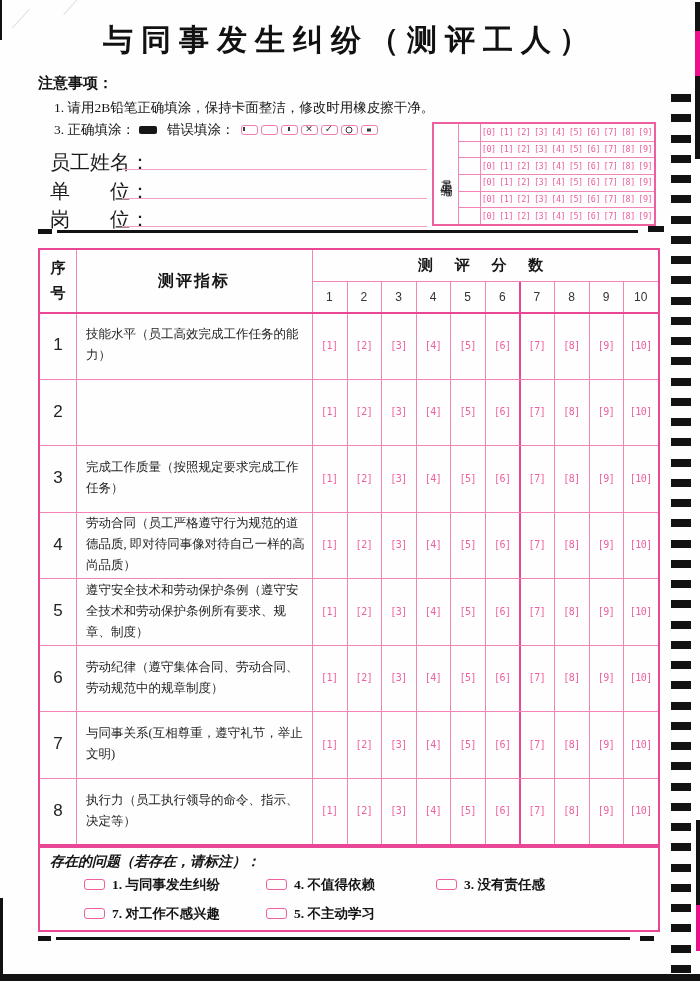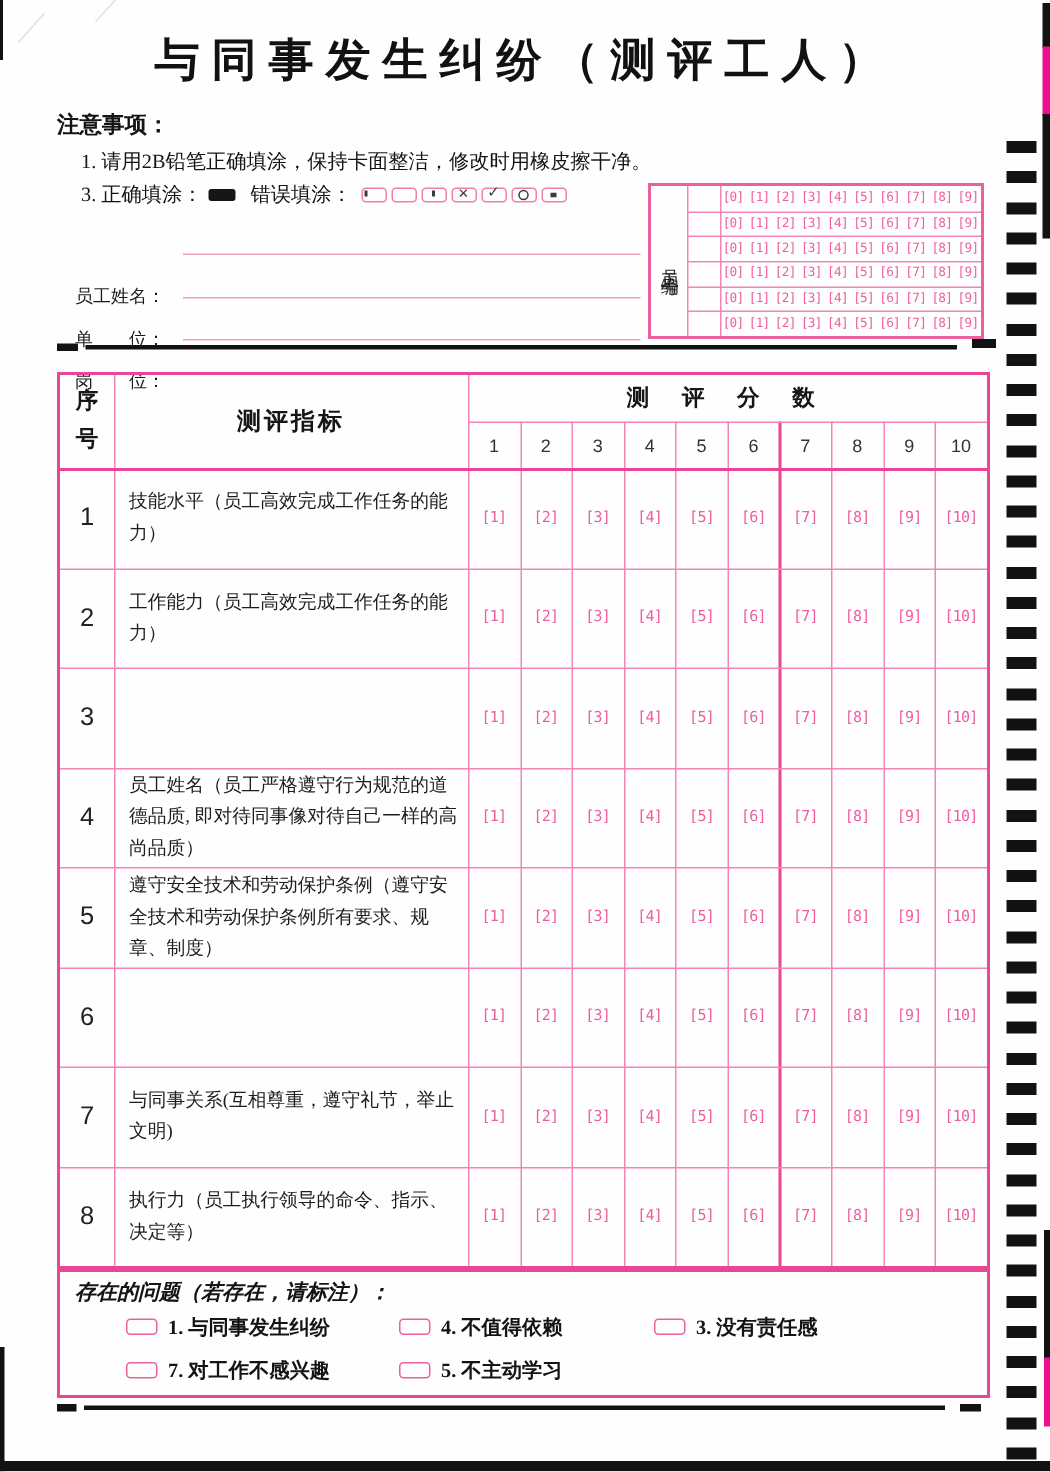--- a/index.html
+++ b/index.html
@@ -18,21 +18,21 @@
   .note2{left:54px;top:121px;font-size:13.5px;display:flex;align-items:center;}
   .correct-mark{display:inline-block;width:18px;height:8px;background:#161616;border-radius:2px;margin:0 10px 0 4px;}
   .wrong-marks{display:inline-flex;gap:3px;margin-left:6px;align-items:center;}
   .mark-box{position:relative;display:inline-block;width:15px;height:8px;border:1px solid #f07fb0;border-radius:3px;}
   .mark-tick-left::after{content:"";position:absolute;left:1px;top:1px;width:2px;height:4px;background:#3b3b3b;}
   .mark-center-bar::after{content:"";position:absolute;left:6px;top:1px;width:2px;height:4px;background:#3b3b3b;}
   .mark-cross::after{content:"✕";position:absolute;left:50%;top:50%;transform:translate(-50%,-52%);font-size:9px;color:#3b3b3b;line-height:1;}
   .mark-check::after{content:"✓";position:absolute;left:50%;top:50%;transform:translate(-50%,-58%);font-size:10px;color:#3b3b3b;line-height:1;}
   .mark-circle::after{content:"";position:absolute;left:50%;top:50%;transform:translate(-50%,-50%);width:5px;height:5px;border:1.3px solid #3b3b3b;border-radius:50%;}
   .mark-dot::after{content:"";position:absolute;left:50%;top:50%;transform:translate(-50%,-50%);width:4px;height:3px;background:#3b3b3b;}
-  .field-label{font-size:12px;color:#1a1a1a;margin-top:40px;}
+  .field-label{font-size:20px;color:#1a1a1a;}
   .underline{height:1px;background:#f0a0c4;}
   .emp-box{left:432px;top:122px;width:224px;height:104px;border:2px solid #ee5f9f;box-sizing:border-box;}
   .vert-label{
     writing-mode:vertical-rl;text-orientation:upright;letter-spacing:2px;
     font-size:12px;color:#222;display:flex;align-items:center;justify-content:center;
   }
   .blackbar{background:#121212;}
   .magenta{background:#ec0f8e;}
   .table-shell{left:38px;top:248px;width:622px;height:598px;border:2px solid #e94795;box-sizing:border-box;}
   .problems-shell{left:38px;top:846px;width:622px;height:86px;border:2px solid #e94795;box-sizing:border-box;}
@@ -197,44 +197,44 @@
       <div class="bubble" style="position: absolute; left: 306.6px; top: 62px; width: 34.6px; height: 66.5px; display: flex; align-items: center; justify-content: center; font-size: 10px; color: rgb(238, 95, 159);">[2]</div>
       <div class="bubble" style="position: absolute; left: 341.2px; top: 62px; width: 34.6px; height: 66.5px; display: flex; align-items: center; justify-content: center; font-size: 10px; color: rgb(238, 95, 159);">[3]</div>
       <div class="bubble" style="position: absolute; left: 375.8px; top: 62px; width: 34.6px; height: 66.5px; display: flex; align-items: center; justify-content: center; font-size: 10px; color: rgb(238, 95, 159);">[4]</div>
       <div class="bubble" style="position: absolute; left: 410.4px; top: 62px; width: 34.6px; height: 66.5px; display: flex; align-items: center; justify-content: center; font-size: 10px; color: rgb(238, 95, 159);">[5]</div>
       <div class="bubble" style="position: absolute; left: 445px; top: 62px; width: 34.6px; height: 66.5px; display: flex; align-items: center; justify-content: center; font-size: 10px; color: rgb(238, 95, 159);">[6]</div>
       <div class="bubble" style="position: absolute; left: 479.6px; top: 62px; width: 34.6px; height: 66.5px; display: flex; align-items: center; justify-content: center; font-size: 10px; color: rgb(238, 95, 159);">[7]</div>
       <div class="bubble" style="position: absolute; left: 514.2px; top: 62px; width: 34.6px; height: 66.5px; display: flex; align-items: center; justify-content: center; font-size: 10px; color: rgb(238, 95, 159);">[8]</div>
       <div class="bubble" style="position: absolute; left: 548.8px; top: 62px; width: 34.6px; height: 66.5px; display: flex; align-items: center; justify-content: center; font-size: 10px; color: rgb(238, 95, 159);">[9]</div>
       <div class="bubble" style="position: absolute; left: 583.4px; top: 62px; width: 34.6px; height: 66.5px; display: flex; align-items: center; justify-content: center; font-size: 10px; color: rgb(238, 95, 159);">[10]</div>
       <div style="position: absolute; left: 0px; top: 128.5px; width: 36px; height: 66.5px; display: flex; align-items: center; justify-content: center; font-size: 17px; color: rgb(34, 34, 34); font-family: &quot;Liberation Sans&quot;, &quot;DejaVu Sans&quot;, sans-serif;">2</div>
-      <div style="position: absolute; left: 36px; top: 128.5px; width: 236px; height: 66.5px; display: flex; align-items: center; box-sizing: border-box; padding: 0px 6px 0px 10px; font-size: 12.5px; line-height: 21px; color: rgb(29, 29, 29);">工作能力（员工高效完成工作任务的能力）</div>
       <div class="bubble" style="position: absolute; left: 272px; top: 128.5px; width: 34.6px; height: 66.5px; display: flex; align-items: center; justify-content: center; font-size: 10px; color: rgb(238, 95, 159);">[1]</div>
       <div class="bubble" style="position: absolute; left: 306.6px; top: 128.5px; width: 34.6px; height: 66.5px; display: flex; align-items: center; justify-content: center; font-size: 10px; color: rgb(238, 95, 159);">[2]</div>
       <div class="bubble" style="position: absolute; left: 341.2px; top: 128.5px; width: 34.6px; height: 66.5px; display: flex; align-items: center; justify-content: center; font-size: 10px; color: rgb(238, 95, 159);">[3]</div>
       <div class="bubble" style="position: absolute; left: 375.8px; top: 128.5px; width: 34.6px; height: 66.5px; display: flex; align-items: center; justify-content: center; font-size: 10px; color: rgb(238, 95, 159);">[4]</div>
       <div class="bubble" style="position: absolute; left: 410.4px; top: 128.5px; width: 34.6px; height: 66.5px; display: flex; align-items: center; justify-content: center; font-size: 10px; color: rgb(238, 95, 159);">[5]</div>
       <div class="bubble" style="position: absolute; left: 445px; top: 128.5px; width: 34.6px; height: 66.5px; display: flex; align-items: center; justify-content: center; font-size: 10px; color: rgb(238, 95, 159);">[6]</div>
       <div class="bubble" style="position: absolute; left: 479.6px; top: 128.5px; width: 34.6px; height: 66.5px; display: flex; align-items: center; justify-content: center; font-size: 10px; color: rgb(238, 95, 159);">[7]</div>
       <div class="bubble" style="position: absolute; left: 514.2px; top: 128.5px; width: 34.6px; height: 66.5px; display: flex; align-items: center; justify-content: center; font-size: 10px; color: rgb(238, 95, 159);">[8]</div>
       <div class="bubble" style="position: absolute; left: 548.8px; top: 128.5px; width: 34.6px; height: 66.5px; display: flex; align-items: center; justify-content: center; font-size: 10px; color: rgb(238, 95, 159);">[9]</div>
       <div class="bubble" style="position: absolute; left: 583.4px; top: 128.5px; width: 34.6px; height: 66.5px; display: flex; align-items: center; justify-content: center; font-size: 10px; color: rgb(238, 95, 159);">[10]</div>
       <div style="position: absolute; left: 0px; top: 195px; width: 36px; height: 66.5px; display: flex; align-items: center; justify-content: center; font-size: 17px; color: rgb(34, 34, 34); font-family: &quot;Liberation Sans&quot;, &quot;DejaVu Sans&quot;, sans-serif;">3</div>
+      <div style="position: absolute; left: 36px; top: 195px; width: 236px; height: 66.5px; display: flex; align-items: center; box-sizing: border-box; padding: 0px 6px 0px 10px; font-size: 12.5px; line-height: 21px; color: rgb(29, 29, 29);">完成工作质量（按照规定要求完成工作任务）</div>
       <div class="bubble" style="position: absolute; left: 272px; top: 195px; width: 34.6px; height: 66.5px; display: flex; align-items: center; justify-content: center; font-size: 10px; color: rgb(238, 95, 159);">[1]</div>
       <div class="bubble" style="position: absolute; left: 306.6px; top: 195px; width: 34.6px; height: 66.5px; display: flex; align-items: center; justify-content: center; font-size: 10px; color: rgb(238, 95, 159);">[2]</div>
       <div class="bubble" style="position: absolute; left: 341.2px; top: 195px; width: 34.6px; height: 66.5px; display: flex; align-items: center; justify-content: center; font-size: 10px; color: rgb(238, 95, 159);">[3]</div>
       <div class="bubble" style="position: absolute; left: 375.8px; top: 195px; width: 34.6px; height: 66.5px; display: flex; align-items: center; justify-content: center; font-size: 10px; color: rgb(238, 95, 159);">[4]</div>
       <div class="bubble" style="position: absolute; left: 410.4px; top: 195px; width: 34.6px; height: 66.5px; display: flex; align-items: center; justify-content: center; font-size: 10px; color: rgb(238, 95, 159);">[5]</div>
       <div class="bubble" style="position: absolute; left: 445px; top: 195px; width: 34.6px; height: 66.5px; display: flex; align-items: center; justify-content: center; font-size: 10px; color: rgb(238, 95, 159);">[6]</div>
       <div class="bubble" style="position: absolute; left: 479.6px; top: 195px; width: 34.6px; height: 66.5px; display: flex; align-items: center; justify-content: center; font-size: 10px; color: rgb(238, 95, 159);">[7]</div>
       <div class="bubble" style="position: absolute; left: 514.2px; top: 195px; width: 34.6px; height: 66.5px; display: flex; align-items: center; justify-content: center; font-size: 10px; color: rgb(238, 95, 159);">[8]</div>
       <div class="bubble" style="position: absolute; left: 548.8px; top: 195px; width: 34.6px; height: 66.5px; display: flex; align-items: center; justify-content: center; font-size: 10px; color: rgb(238, 95, 159);">[9]</div>
       <div class="bubble" style="position: absolute; left: 583.4px; top: 195px; width: 34.6px; height: 66.5px; display: flex; align-items: center; justify-content: center; font-size: 10px; color: rgb(238, 95, 159);">[10]</div>
       <div style="position: absolute; left: 0px; top: 261.5px; width: 36px; height: 66.5px; display: flex; align-items: center; justify-content: center; font-size: 17px; color: rgb(34, 34, 34); font-family: &quot;Liberation Sans&quot;, &quot;DejaVu Sans&quot;, sans-serif;">4</div>
-      <div style="position: absolute; left: 36px; top: 261.5px; width: 236px; height: 66.5px; display: flex; align-items: center; box-sizing: border-box; padding: 0px 6px 0px 10px; font-size: 12.5px; line-height: 21px; color: rgb(29, 29, 29);">员工姓名（员工严格遵守行为规范的道德品质, 即对待同事像对待自己一样的高尚品质）</div>
+      <div style="position: absolute; left: 36px; top: 261.5px; width: 236px; height: 66.5px; display: flex; align-items: center; box-sizing: border-box; padding: 0px 6px 0px 10px; font-size: 12.5px; line-height: 21px; color: rgb(29, 29, 29);">劳动合同（员工严格遵守行为规范的道德品质, 即对待同事像对待自己一样的高尚品质）</div>
       <div class="bubble" style="position: absolute; left: 272px; top: 261.5px; width: 34.6px; height: 66.5px; display: flex; align-items: center; justify-content: center; font-size: 10px; color: rgb(238, 95, 159);">[1]</div>
       <div class="bubble" style="position: absolute; left: 306.6px; top: 261.5px; width: 34.6px; height: 66.5px; display: flex; align-items: center; justify-content: center; font-size: 10px; color: rgb(238, 95, 159);">[2]</div>
       <div class="bubble" style="position: absolute; left: 341.2px; top: 261.5px; width: 34.6px; height: 66.5px; display: flex; align-items: center; justify-content: center; font-size: 10px; color: rgb(238, 95, 159);">[3]</div>
       <div class="bubble" style="position: absolute; left: 375.8px; top: 261.5px; width: 34.6px; height: 66.5px; display: flex; align-items: center; justify-content: center; font-size: 10px; color: rgb(238, 95, 159);">[4]</div>
       <div class="bubble" style="position: absolute; left: 410.4px; top: 261.5px; width: 34.6px; height: 66.5px; display: flex; align-items: center; justify-content: center; font-size: 10px; color: rgb(238, 95, 159);">[5]</div>
       <div class="bubble" style="position: absolute; left: 445px; top: 261.5px; width: 34.6px; height: 66.5px; display: flex; align-items: center; justify-content: center; font-size: 10px; color: rgb(238, 95, 159);">[6]</div>
       <div class="bubble" style="position: absolute; left: 479.6px; top: 261.5px; width: 34.6px; height: 66.5px; display: flex; align-items: center; justify-content: center; font-size: 10px; color: rgb(238, 95, 159);">[7]</div>
       <div class="bubble" style="position: absolute; left: 514.2px; top: 261.5px; width: 34.6px; height: 66.5px; display: flex; align-items: center; justify-content: center; font-size: 10px; color: rgb(238, 95, 159);">[8]</div>
       <div class="bubble" style="position: absolute; left: 548.8px; top: 261.5px; width: 34.6px; height: 66.5px; display: flex; align-items: center; justify-content: center; font-size: 10px; color: rgb(238, 95, 159);">[9]</div>
       <div class="bubble" style="position: absolute; left: 583.4px; top: 261.5px; width: 34.6px; height: 66.5px; display: flex; align-items: center; justify-content: center; font-size: 10px; color: rgb(238, 95, 159);">[10]</div>
@@ -244,20 +244,21 @@
       <div class="bubble" style="position: absolute; left: 306.6px; top: 328px; width: 34.6px; height: 66.5px; display: flex; align-items: center; justify-content: center; font-size: 10px; color: rgb(238, 95, 159);">[2]</div>
       <div class="bubble" style="position: absolute; left: 341.2px; top: 328px; width: 34.6px; height: 66.5px; display: flex; align-items: center; justify-content: center; font-size: 10px; color: rgb(238, 95, 159);">[3]</div>
       <div class="bubble" style="position: absolute; left: 375.8px; top: 328px; width: 34.6px; height: 66.5px; display: flex; align-items: center; justify-content: center; font-size: 10px; color: rgb(238, 95, 159);">[4]</div>
       <div class="bubble" style="position: absolute; left: 410.4px; top: 328px; width: 34.6px; height: 66.5px; display: flex; align-items: center; justify-content: center; font-size: 10px; color: rgb(238, 95, 159);">[5]</div>
       <div class="bubble" style="position: absolute; left: 445px; top: 328px; width: 34.6px; height: 66.5px; display: flex; align-items: center; justify-content: center; font-size: 10px; color: rgb(238, 95, 159);">[6]</div>
       <div class="bubble" style="position: absolute; left: 479.6px; top: 328px; width: 34.6px; height: 66.5px; display: flex; align-items: center; justify-content: center; font-size: 10px; color: rgb(238, 95, 159);">[7]</div>
       <div class="bubble" style="position: absolute; left: 514.2px; top: 328px; width: 34.6px; height: 66.5px; display: flex; align-items: center; justify-content: center; font-size: 10px; color: rgb(238, 95, 159);">[8]</div>
       <div class="bubble" style="position: absolute; left: 548.8px; top: 328px; width: 34.6px; height: 66.5px; display: flex; align-items: center; justify-content: center; font-size: 10px; color: rgb(238, 95, 159);">[9]</div>
       <div class="bubble" style="position: absolute; left: 583.4px; top: 328px; width: 34.6px; height: 66.5px; display: flex; align-items: center; justify-content: center; font-size: 10px; color: rgb(238, 95, 159);">[10]</div>
       <div style="position: absolute; left: 0px; top: 394.5px; width: 36px; height: 66.5px; display: flex; align-items: center; justify-content: center; font-size: 17px; color: rgb(34, 34, 34); font-family: &quot;Liberation Sans&quot;, &quot;DejaVu Sans&quot;, sans-serif;">6</div>
+      <div style="position: absolute; left: 36px; top: 394.5px; width: 236px; height: 66.5px; display: flex; align-items: center; box-sizing: border-box; padding: 0px 6px 0px 10px; font-size: 12.5px; line-height: 21px; color: rgb(29, 29, 29);">劳动纪律（遵守集体合同、劳动合同、劳动规范中的规章制度）</div>
       <div class="bubble" style="position: absolute; left: 272px; top: 394.5px; width: 34.6px; height: 66.5px; display: flex; align-items: center; justify-content: center; font-size: 10px; color: rgb(238, 95, 159);">[1]</div>
       <div class="bubble" style="position: absolute; left: 306.6px; top: 394.5px; width: 34.6px; height: 66.5px; display: flex; align-items: center; justify-content: center; font-size: 10px; color: rgb(238, 95, 159);">[2]</div>
       <div class="bubble" style="position: absolute; left: 341.2px; top: 394.5px; width: 34.6px; height: 66.5px; display: flex; align-items: center; justify-content: center; font-size: 10px; color: rgb(238, 95, 159);">[3]</div>
       <div class="bubble" style="position: absolute; left: 375.8px; top: 394.5px; width: 34.6px; height: 66.5px; display: flex; align-items: center; justify-content: center; font-size: 10px; color: rgb(238, 95, 159);">[4]</div>
       <div class="bubble" style="position: absolute; left: 410.4px; top: 394.5px; width: 34.6px; height: 66.5px; display: flex; align-items: center; justify-content: center; font-size: 10px; color: rgb(238, 95, 159);">[5]</div>
       <div class="bubble" style="position: absolute; left: 445px; top: 394.5px; width: 34.6px; height: 66.5px; display: flex; align-items: center; justify-content: center; font-size: 10px; color: rgb(238, 95, 159);">[6]</div>
       <div class="bubble" style="position: absolute; left: 479.6px; top: 394.5px; width: 34.6px; height: 66.5px; display: flex; align-items: center; justify-content: center; font-size: 10px; color: rgb(238, 95, 159);">[7]</div>
       <div class="bubble" style="position: absolute; left: 514.2px; top: 394.5px; width: 34.6px; height: 66.5px; display: flex; align-items: center; justify-content: center; font-size: 10px; color: rgb(238, 95, 159);">[8]</div>
       <div class="bubble" style="position: absolute; left: 548.8px; top: 394.5px; width: 34.6px; height: 66.5px; display: flex; align-items: center; justify-content: center; font-size: 10px; color: rgb(238, 95, 159);">[9]</div>
       <div class="bubble" style="position: absolute; left: 583.4px; top: 394.5px; width: 34.6px; height: 66.5px; display: flex; align-items: center; justify-content: center; font-size: 10px; color: rgb(238, 95, 159);">[10]</div>

